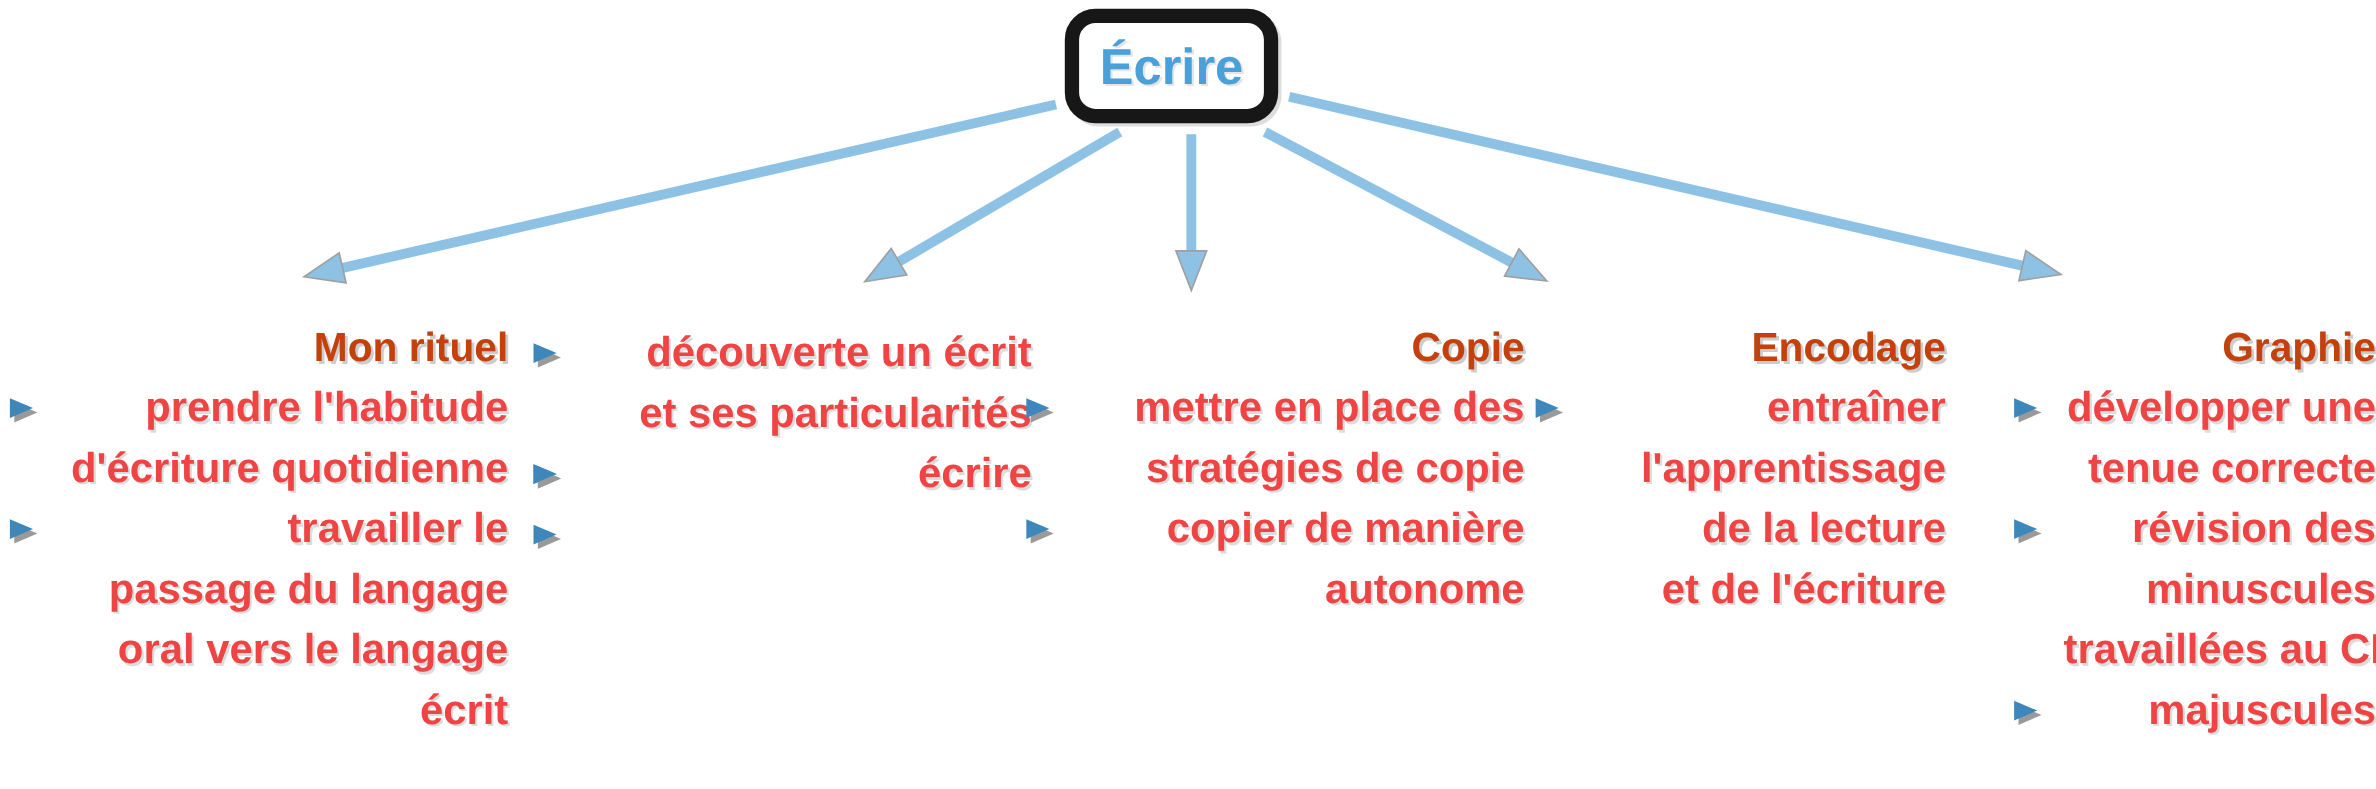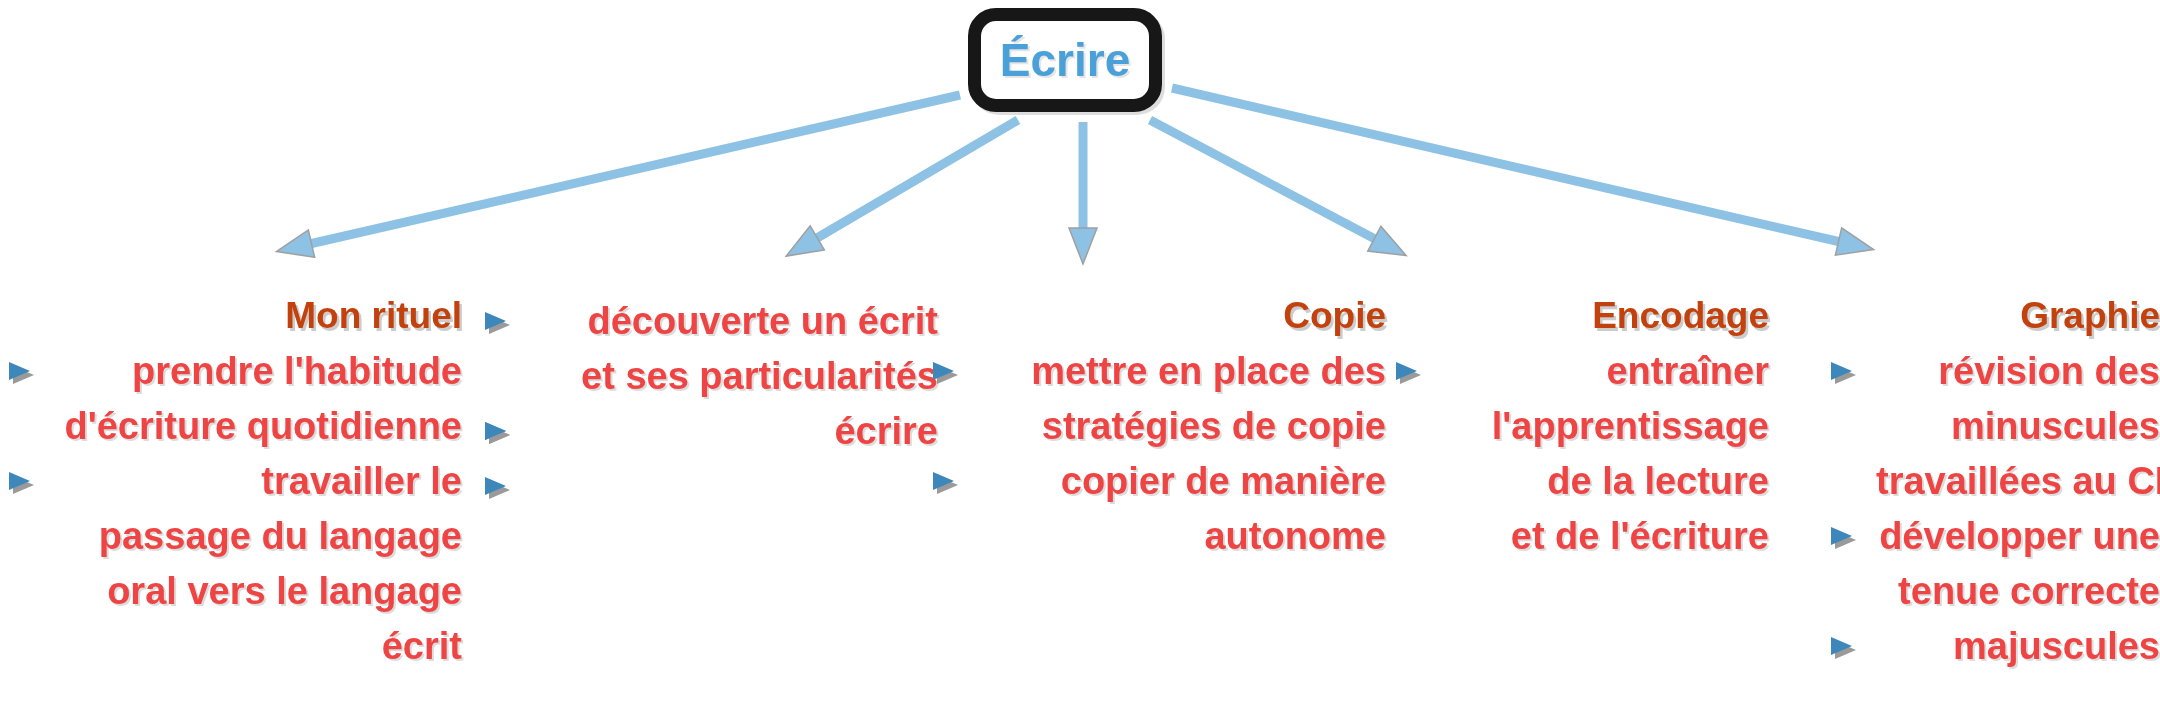--- a/index.html
+++ b/index.html
@@ -212,44 +212,44 @@
     <h2 class="col-title">Graphie</h2>
     <div class="items">
         <div class="item">
           <span class="tri">
             <svg width="30" height="26" viewBox="0 0 30 26">
               <polygon points="7,7 28,16 7,25" fill="#9a9a9a"></polygon>
               <polygon points="3,3 24,12 3,21" fill="#3d87ba"></polygon>
             </svg>
           </span>
           <div>
+            <div class="line">développer une</div>
+            <div class="line">tenue correcte</div>
+          </div>
+        </div>
+        <div class="item">
+          <span class="tri">
+            <svg width="30" height="26" viewBox="0 0 30 26">
+              <polygon points="7,7 28,16 7,25" fill="#9a9a9a"></polygon>
+              <polygon points="3,3 24,12 3,21" fill="#3d87ba"></polygon>
+            </svg>
+          </span>
+          <div>
             <div class="line">révision des</div>
             <div class="line">minuscules</div>
             <div class="line">travaillées au CP</div>
           </div>
         </div>
         <div class="item">
           <span class="tri">
             <svg width="30" height="26" viewBox="0 0 30 26">
               <polygon points="7,7 28,16 7,25" fill="#9a9a9a"></polygon>
               <polygon points="3,3 24,12 3,21" fill="#3d87ba"></polygon>
             </svg>
           </span>
           <div>
-            <div class="line">développer une</div>
-            <div class="line">tenue correcte</div>
-          </div>
-        </div>
-        <div class="item">
-          <span class="tri">
-            <svg width="30" height="26" viewBox="0 0 30 26">
-              <polygon points="7,7 28,16 7,25" fill="#9a9a9a"></polygon>
-              <polygon points="3,3 24,12 3,21" fill="#3d87ba"></polygon>
-            </svg>
-          </span>
-          <div>
             <div class="line">majuscules</div>
           </div>
         </div>
       </div>
   </div>
 
 </div>
 
 </body></html>

